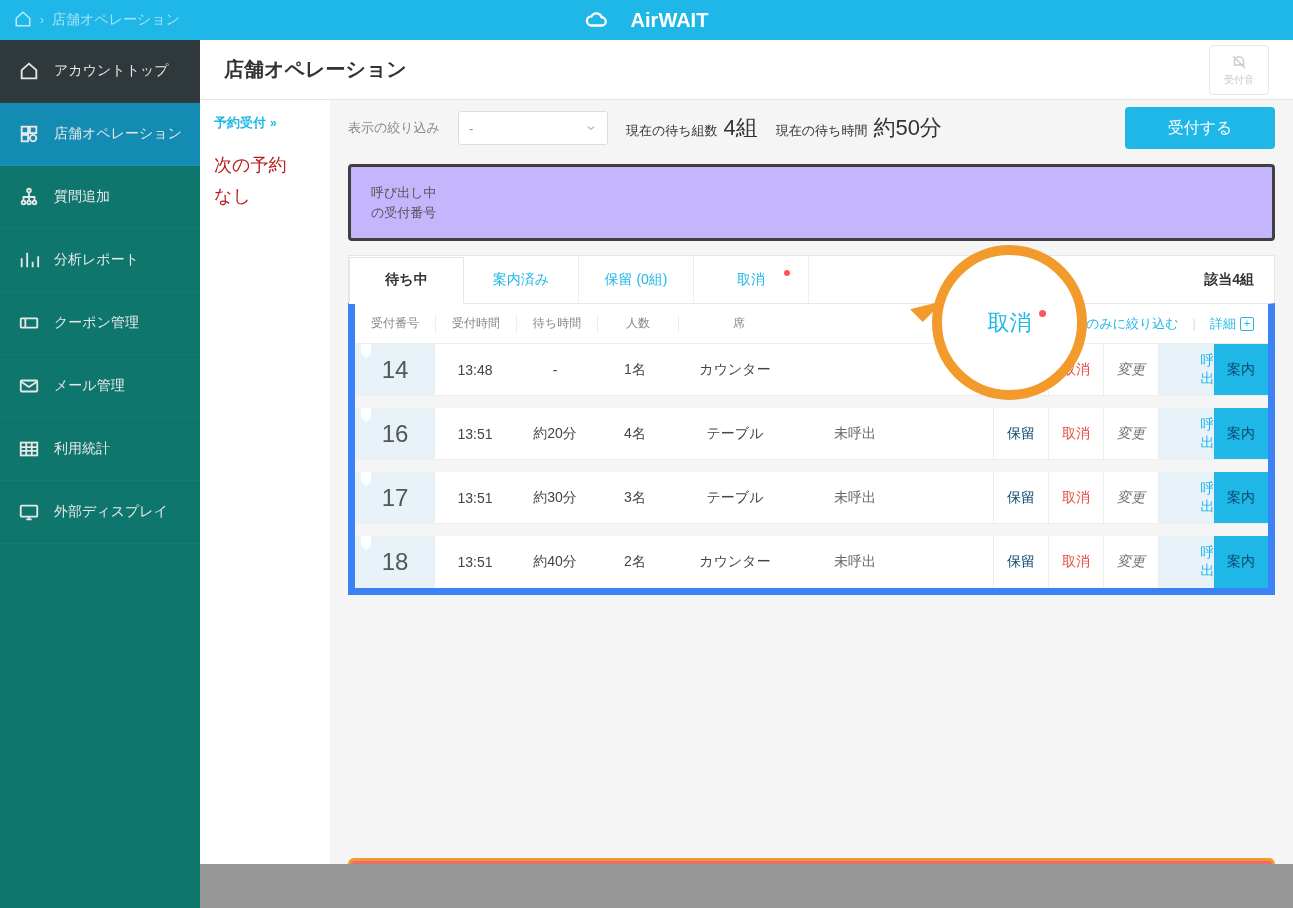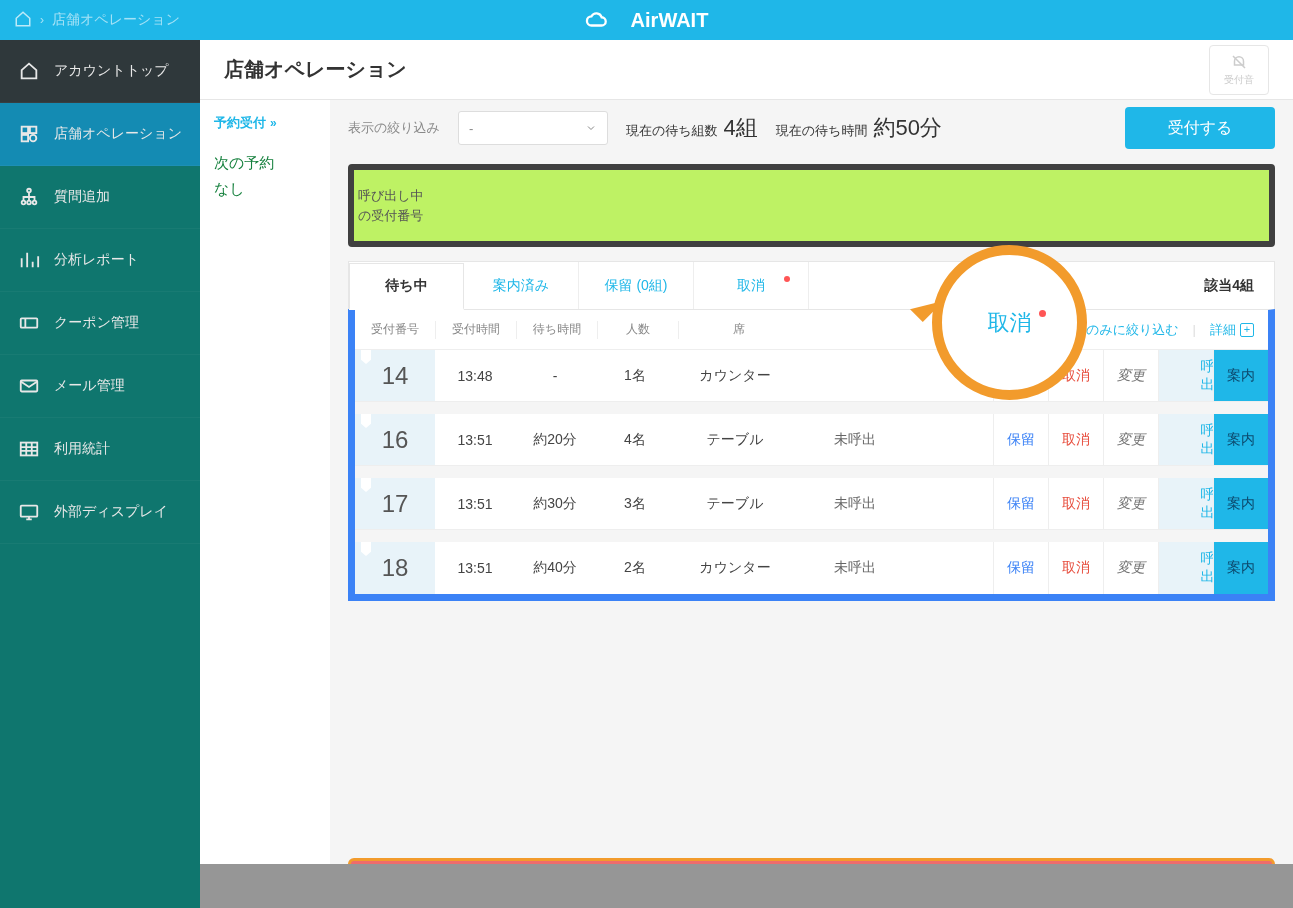--- a/index.html
+++ b/index.html
@@ -27,35 +27,35 @@
 .page-title { font-size: 20px; font-weight: 700; color: #333; }
 .sound-box { margin-left: auto; width: 60px; height: 50px; border: 1px solid #e6e6e6; border-radius: 4px; display:flex; flex-direction:column; align-items:center; justify-content:center; gap:2px; color:#ccc; }
 .sound-box svg { width: 18px; height: 18px; stroke:#ccc; fill:none; stroke-width:2;}
 .sound-label { font-size: 10px; }
 
 
 .subwrap { flex: 1; display: flex; background: #f5f5f5; }
 .subcol { width: 130px; background: #fff; padding: 14px 14px; font-size: 13px; color:#444; }
 .res-link { color:#1FB7E8; font-weight:600; display:flex; align-items:center; gap:4px; margin-bottom:18px; cursor:pointer;}
 .res-link .arrow { color:#1FB7E8; font-size:12px;}
-.next-label { color:#15803d; font-size:15px; line-height:1.7;}
+.next-label { color:#b91c1c; font-size:18px; line-height:1.7;}
 
 .content { flex:1; display:flex; flex-direction:column; position:relative; }
 
 
 .filter-row { height: 56px; display:flex; align-items:center; padding: 0 18px; gap:18px; }
 .filter-label { color:#888; font-size:13px; }
 .dropdown { width: 150px; height: 34px; border:1px solid #ddd; background:#fff; border-radius:3px; display:flex; align-items:center; justify-content:space-between; padding:0 10px; color:#888; font-size:13px; cursor:pointer;}
 .dropdown svg { width:12px; height:12px; stroke:#888; fill:none; stroke-width:2;}
 .stat { display:flex; align-items:baseline; gap:6px; color:#333; font-size:13px;}
 .stat-val { font-size:22px; }
 .accept-btn { margin-left:auto; background:#1FB7E8; color:#fff; font-size:16px; height:42px; width:150px; border:none; border-radius:4px; cursor:pointer;}
 
 
-.calling-box { margin: 8px 18px 14px; background:#bef264; border:6px solid #404040; border-radius:4px; padding:16px 4px; font-size:13px; color:#555; line-height:1.5;}
+.calling-box { margin: 8px 18px 14px; background:#c4b5fd; border:3px solid #404040; border-radius:4px; padding:16px 20px; font-size:13px; color:#555; line-height:1.5;}
 
 
 .tabs-wrap { margin: 0 18px; background:#fff; border:1px solid #e6e6e6; border-bottom:none; display:flex; align-items:center; height:48px; position:relative;}
 .tab { width:115px; height:100%; display:flex; align-items:center; justify-content:center; font-size:14px; color:#1FB7E8; border-right:1px solid #eee; cursor:pointer; position:relative;}
 .tab.active { color:#333; font-weight:600; border:1px solid #e6e6e6; border-bottom:2px solid #fff; margin-top:-1px; margin-bottom:-2px; background:#fff;}
 .tab .dot { position:absolute; top:14px; right:18px; width:6px; height:6px; background:#f55; border-radius:50%;}
 .count-label { margin-left:auto; padding-right:20px; color:#333; font-size:14px;font-weight:bold;}
 
 
 .table-wrap { margin: 0 18px; background:#fff; border:7px solid #3b82f6; border-top:1px solid #e6e6e6;}
@@ -68,21 +68,21 @@
 .plus-box { width:14px; height:14px; border:1.5px solid #1FB7E8; border-radius:2px; display:flex; align-items:center; justify-content:center; font-size:11px; line-height:1; color:#1FB7E8;}
 
 .row { display:flex; align-items:stretch; height:52px; border-bottom:1px solid #eee;}
 .row:last-child{border-bottom:none;}
 .rn { width:80px; background:#E8F3F9; display:flex; align-items:center; justify-content:center; font-size:24px; color:#555; position:relative;}
 .rn::before { content:""; position:absolute; left:6px; top:0; width:10px; height:14px; background:#fff; clip-path: polygon(0 0,100% 0,100% 70%,50% 100%,0 70%);}
 .cell { display:flex; align-items:center; justify-content:center; font-size:14px; color:#444;}
 .c-time,.c-wait,.c-ppl{width:80px;} .c-seat{width:120px;} .c-status{width:120px; color:#666;}
 .row .c-gap{flex:1;}
 .act-btn { width:55px; border-left:1px solid #eee; display:flex; align-items:center; justify-content:center; font-size:14px; cursor:pointer;}
-.act-hold{color:#3b82f6;} .act-cancel{color:#E74C3C;} .act-change{color:#737373;font-style:italic;}
+.act-hold{color:#0c4a6e;} .act-cancel{color:#E74C3C;} .act-change{color:#737373;font-style:italic;}
 .act-call{color:#1FB7E8; background:#E8F3F9;padding-left:43px;}
 .act-guide{color:#0c4a6e; background:#1FB7E8;}
 
 
 .toast { position:absolute; left:18px; right:18px; bottom:10px; height:40px; background:#EE6C6C; border:3px solid #F29B2C; border-radius:6px; display:flex; align-items:center; justify-content:center; color:#fff; font-size:14px;}
 
 
 .callout-circle { position:absolute; width:155px; height:155px; border:10px solid #F29B2C; border-radius:50%; background:#fff; display:flex; align-items:center; justify-content:center; pointer-events:none; z-index:10;}
 .callout-tail { position:absolute; width:0; height:0; border-left:18px solid transparent; border-right:0 solid transparent; border-bottom:30px solid #F29B2C; transform: rotate(45deg); z-index:9;}
 .callout-text { font-size:22px; color:#1FB7E8; position:relative;}

